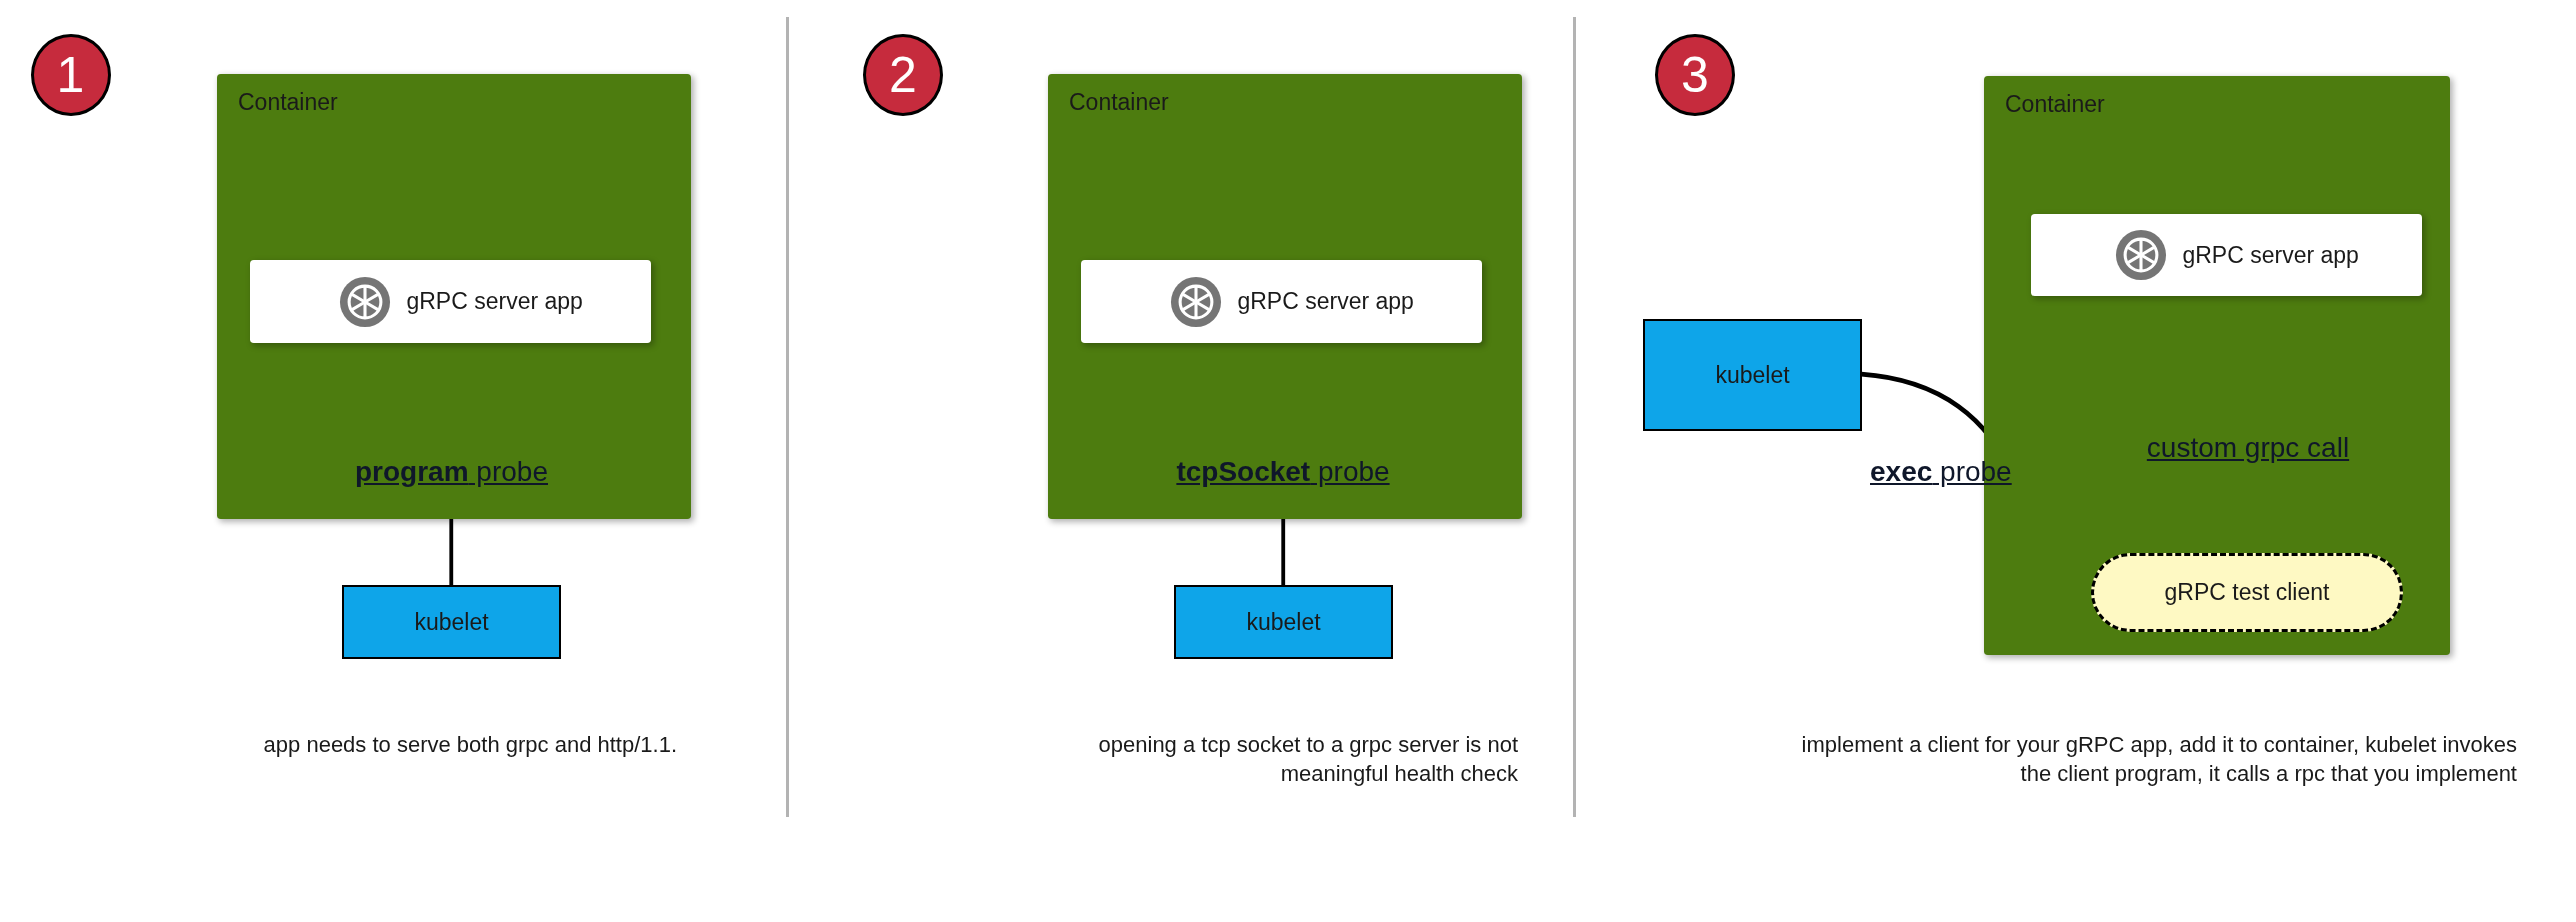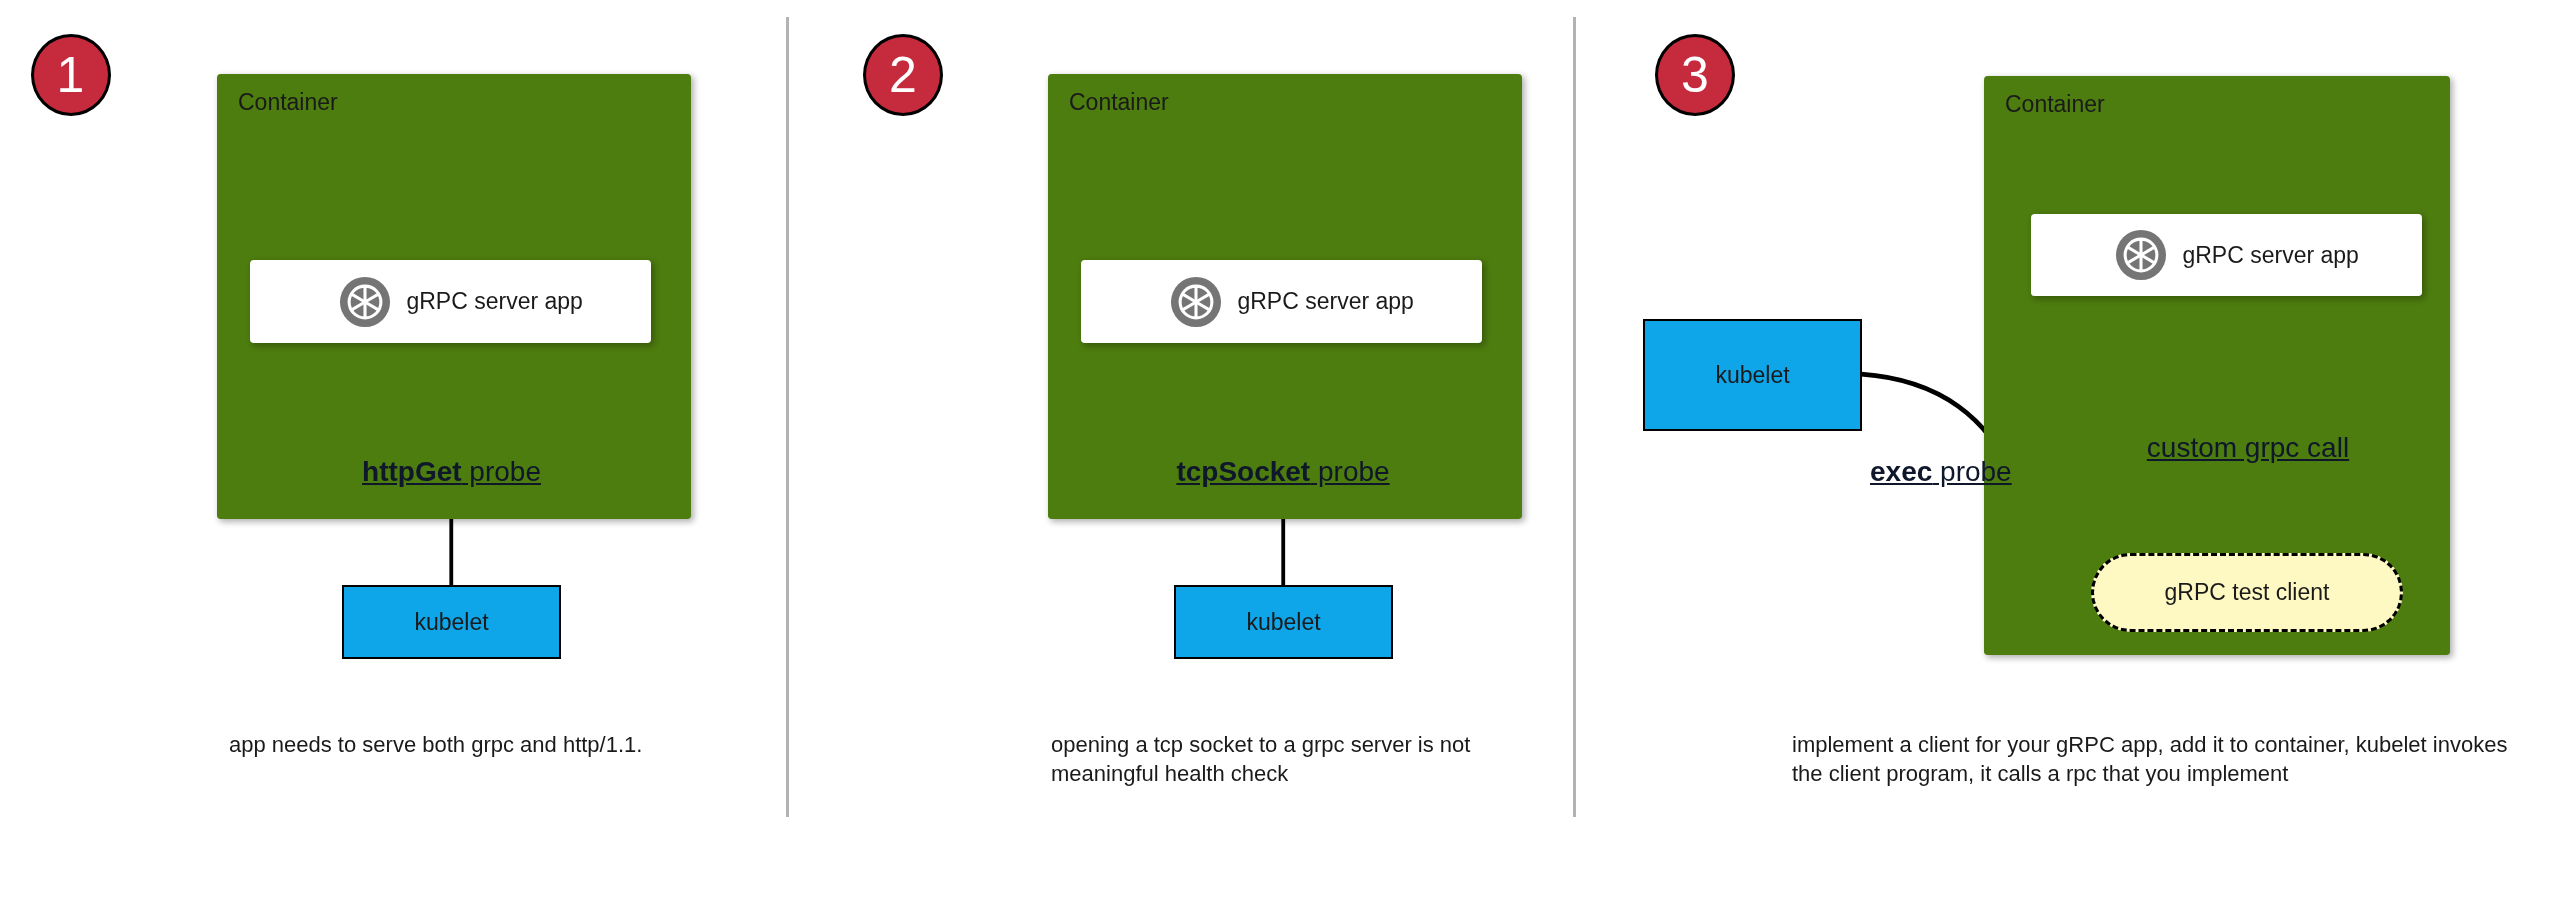--- a/index.html
+++ b/index.html
@@ -122,21 +122,21 @@
     text-decoration: underline;
   }
   .edge-label b { font-weight: 700; }
 
   
   .caption {
     position: absolute;
     font-size: 22px;
     line-height: 1.33;
     color: #1a1a1a;
-    text-align: left;
+    text-align: right;
   }
 
   
   .arrows {
     position: absolute;
     left: 0;
     top: 0;
     width: 2576px;
     height: 923px;
     pointer-events: none;
@@ -194,21 +194,21 @@
         <line x1="27" y1="27" x2="40.9" y2="35.1"></line>
         <line x1="27" y1="27" x2="27" y2="43.1"></line>
         <line x1="27" y1="27" x2="13.1" y2="35.1"></line>
         <line x1="27" y1="27" x2="13.1" y2="18.9"></line>
       </g>
     </svg>
     <span class="app-label">gRPC server app</span>
   </div>
 
   <div class="edge-label" style="left:337px; top:456px; width:229px;">
-    <b>httpGet</b><span> probe</span>
+    <b>program</b><span> probe</span>
   </div>
 
   <div class="plain-box" style="left:342px; top:585px; width:219px; height:74px;">
     <span>kubelet</span>
   </div>
 
   <div class="caption" style="left:229px; top:730px; width:448px;">app needs to serve both grpc and http/1.1.</div>
 
   <div class="badge" style="left:863px; top:34px;">
     <span>2</span>

